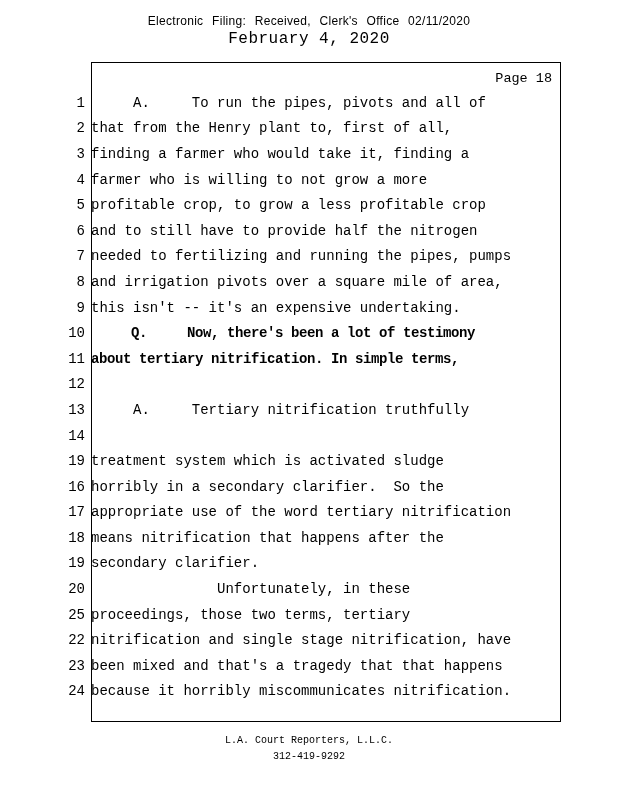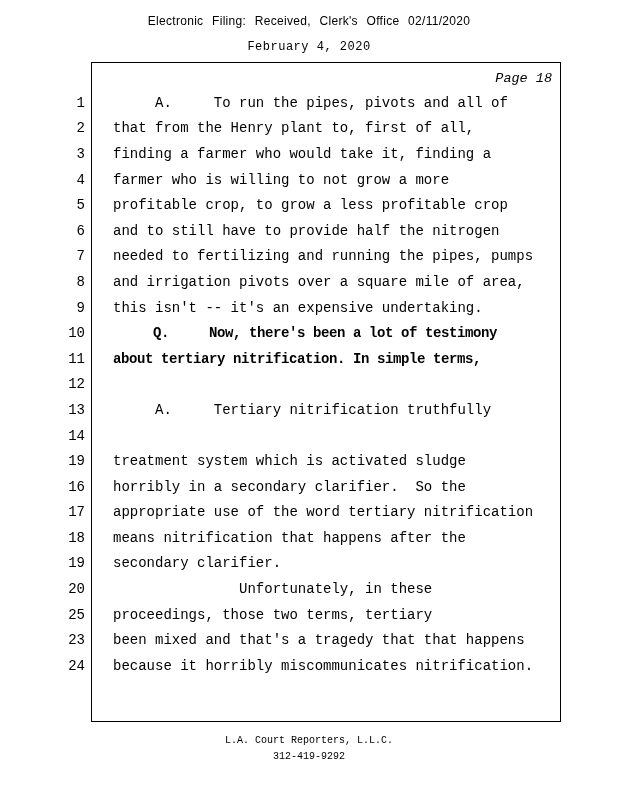--- a/index.html
+++ b/index.html
@@ -20,41 +20,40 @@
     width: 100%;
     text-align: center;
   }
   .header-filing {
     font-family: "Liberation Sans", sans-serif;
     font-size: 12px;
     word-spacing: 5px;
     letter-spacing: 0.3px;
   }
   .header-date {
-    margin-top: 12px;
-    font-size: 12px;
+    margin-top: 2px;
+    font-size: 16px;
     letter-spacing: 0.5px;
   }
 
   .page-box {
     position: absolute;
     left: 91px;
     top: 62px;
     width: 470px;
     height: 660px;
     border: 1px solid #000;
     background: #fff;
   }
 
   .page-label {
     position: absolute;
     top: 71px;
     right: 66px;
     font-size: 13.5px;
-    font-style: italic;
   }
 
   .lines {
     position: absolute;
     top: 90px;
     left: 0;
     width: 100%;
   }
   .line {
     display: flex;
@@ -62,21 +61,21 @@
     height: 25.6px;
     font-size: 14px;
     white-space: pre;
   }
   .num {
     flex: 0 0 85px;
     width: 85px;
     text-align: right;
   }
   .text {
-    margin-left: 28px;
+    margin-left: 6px;
   }
   .text.bold {
     font-weight: bold;
     letter-spacing: -0.4px;
   }
 
   .footer {
     position: absolute;
     top: 733px;
     left: 0;
@@ -195,20 +194,24 @@
   <div class="line">
     <span class="num">20</span>
     <span class="text">               Unfortunately, in these</span>
   </div>
 
   <div class="line">
     <span class="num">25</span>
     <span class="text">proceedings, those two terms, tertiary</span>
   </div>
 
+  <div class="line">
+    <span class="num">22</span>
+    <span class="text">nitrification and single stage nitrification, have</span>
+  </div>
 
   <div class="line">
     <span class="num">23</span>
     <span class="text">been mixed and that's a tragedy that that happens</span>
   </div>
 
   <div class="line">
     <span class="num">24</span>
     <span class="text">because it horribly miscommunicates nitrification.</span>
   </div>

